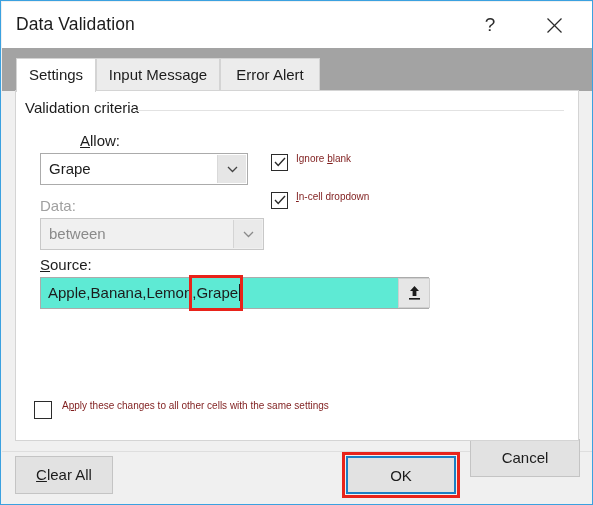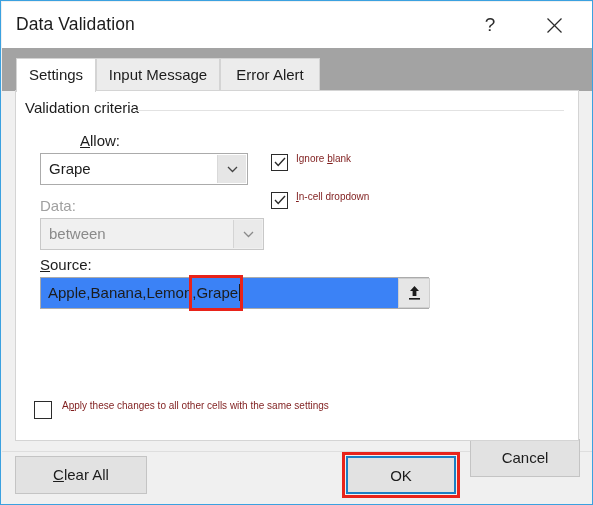--- a/index.html
+++ b/index.html
@@ -204,21 +204,21 @@
 
   
   .source-wrap {
     position: absolute;
     left: 24px;
     top: 186px;
     width: 389px;
     height: 32px;
     box-sizing: border-box;
     border: 1px solid #ababab;
-    background: #3b82f6;
+    background: #5eead4;
   }
   .source-text {
     position: absolute;
     left: 7px;
     top: 6px;
     font-size: 15px;
     color: #1c1c1c;
     white-space: nowrap;
   }
   .caret {
@@ -271,21 +271,21 @@
     border: 1px solid #c4c4c4;
     font-family: "Liberation Sans", sans-serif;
     font-size: 15px;
     color: #1c1c1c;
     text-align: center;
     line-height: 36px;
     cursor: default;
     padding: 0;
     white-space: nowrap;
   }
-  .btn-clear  { left: 14px;  top: 455px; width: 132px; }
+  .btn-clear  { left: 14px;  top: 455px; width: 98px; }
   .btn-ok     { left: 345px; top: 455px; width: 110px; border: 2px solid #1b7fc4; }
   .btn-cancel { left: 469px; top: 438px; width: 110px; }
   .anno-ok {
     position: absolute;
     left: 341px;
     top: 451px;
     width: 118px;
     height: 46px;
     box-sizing: border-box;
     border: 3px solid #e8231a;

